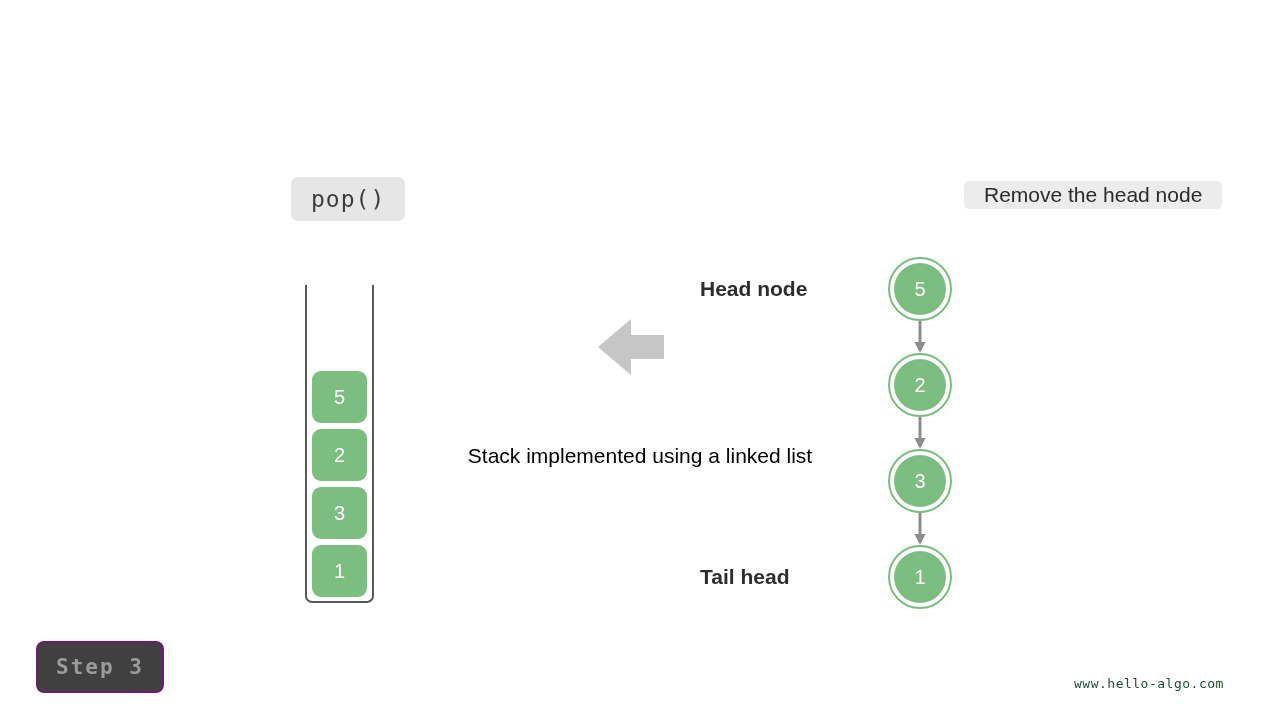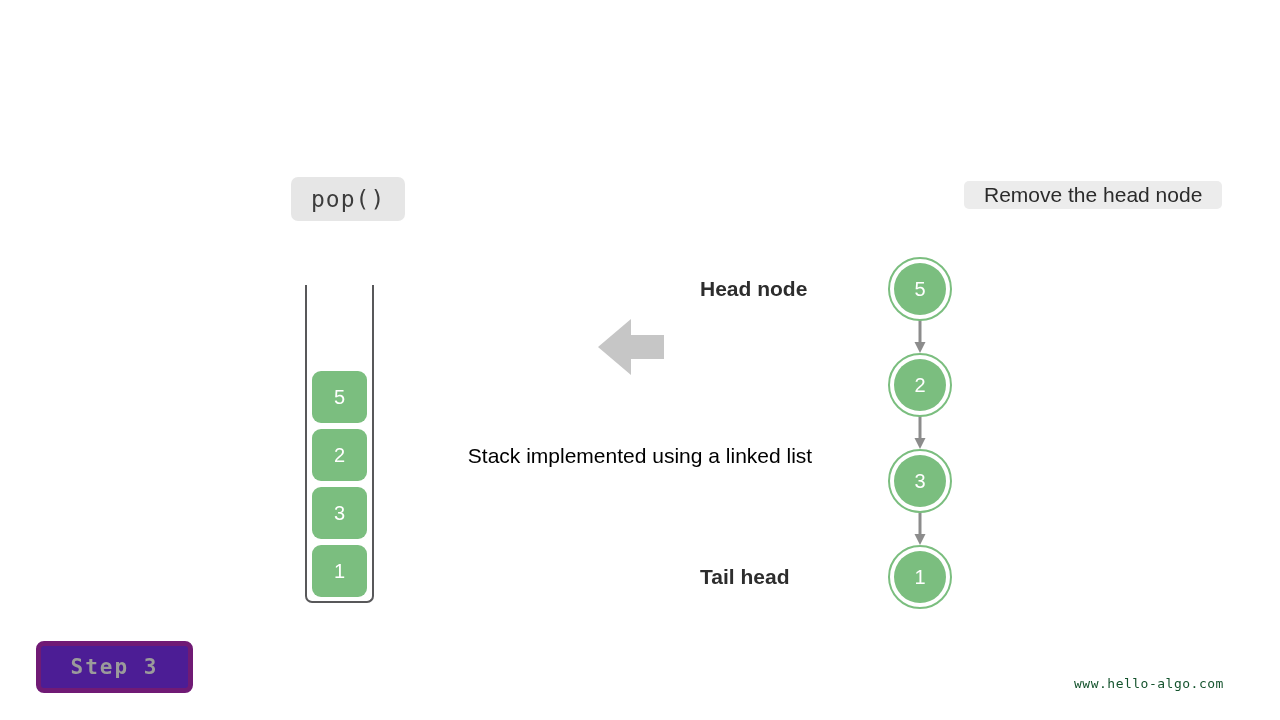--- a/index.html
+++ b/index.html
@@ -174,27 +174,27 @@
     text-align: left;
   }
   .ll-label.head { left: 700px; top: 277px; width: 180px; }
   .ll-label.tail { left: 700px; top: 565px; width: 180px; }
 
   
   .step-badge {
     position: absolute;
     left: 36px;
     top: 641px;
-    width: 157px;
+    width: 128px;
     height: 52px;
     display: flex;
     align-items: center;
     justify-content: center;
-    background: #4c1d95;
-    border: 5px solid #701a75;
+    background: #404040;
+    border: 2px solid #701a75;
     border-radius: 8px;
     font-family: "DejaVu Sans Mono", "Liberation Mono", monospace;
     font-size: 21px;
     font-weight: bold;
     letter-spacing: 2px;
     color: #9b9b9b;
     white-space: nowrap;
   }
 
   

